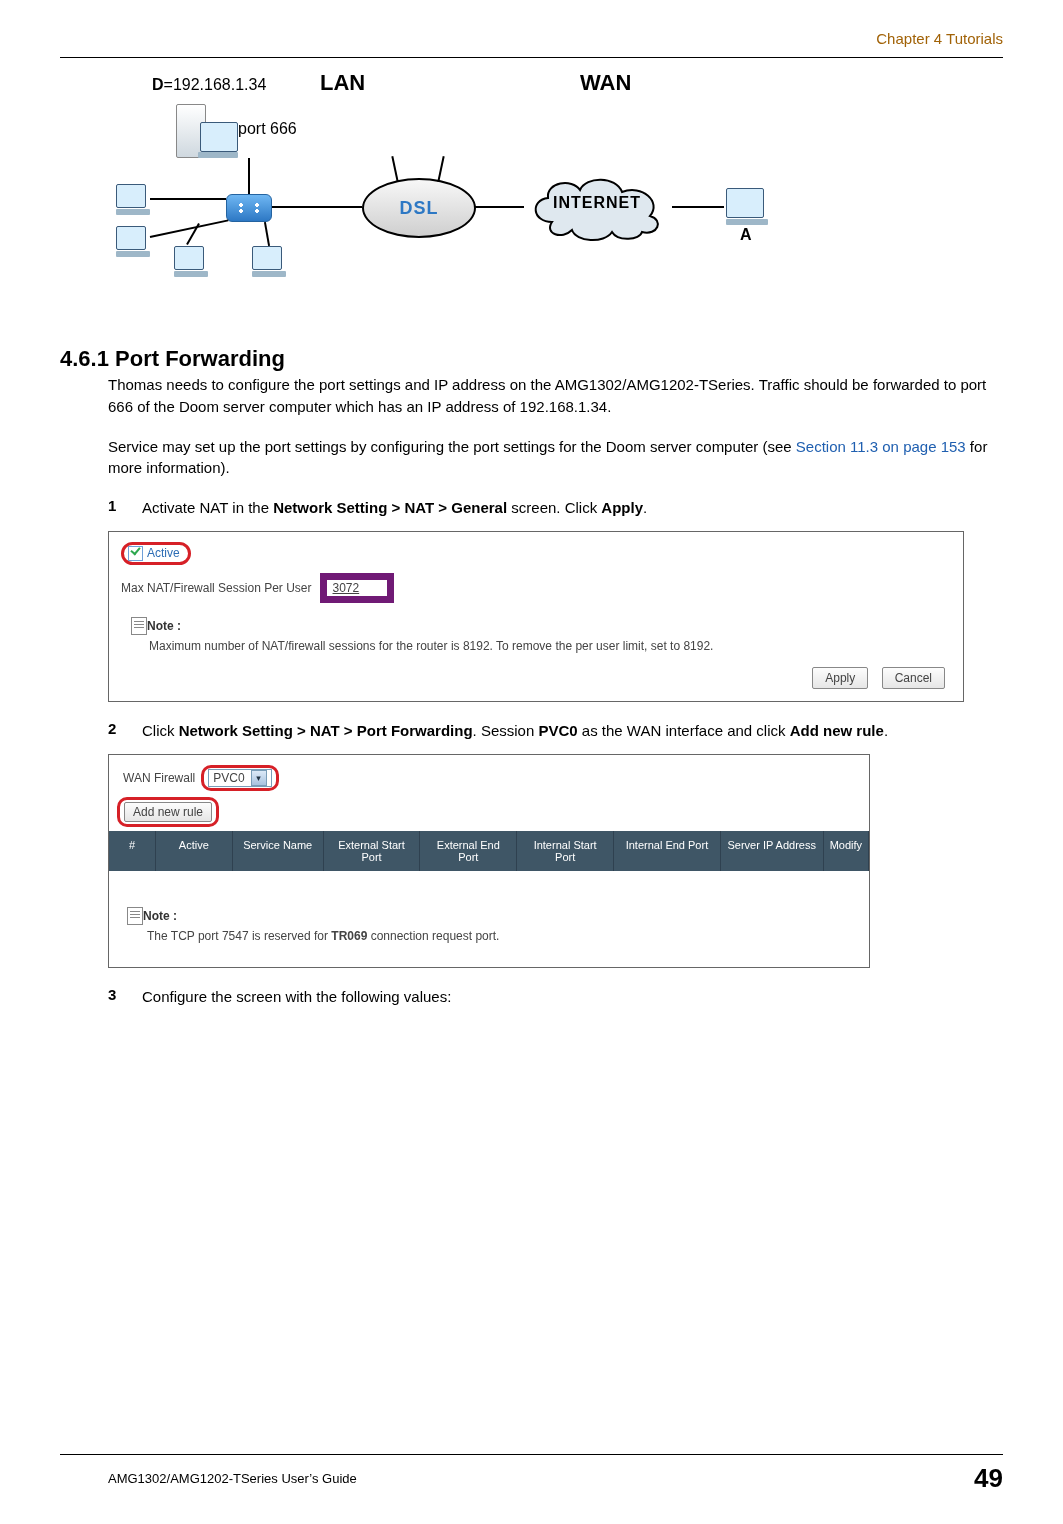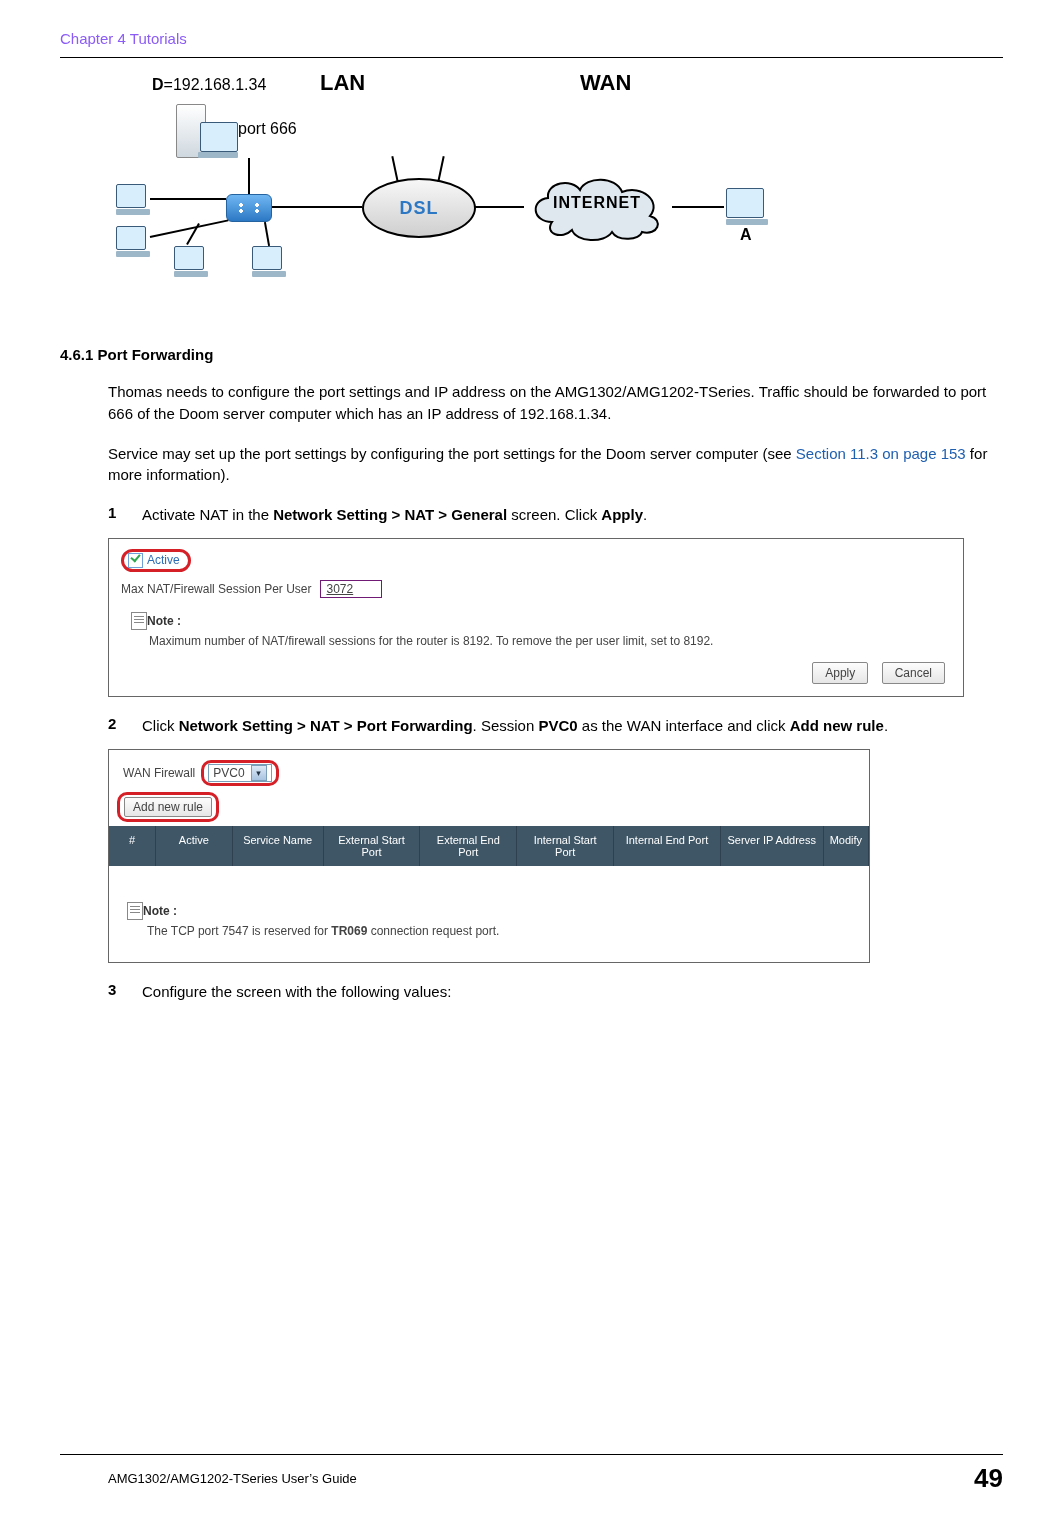--- a/index.html
+++ b/index.html
@@ -11,23 +11,23 @@
     padding: 0;
   }
   .page {
     width: 1063px;
     height: 1524px;
     position: relative;
     box-sizing: border-box;
     padding: 30px 60px 40px 60px;
   }
   .header-right {
-    text-align: left;
+    text-align: right;
     font-size: 15px;
-    color: #8b5cf6;
+    color: #a16207;
     margin-bottom: 10px;
   }
   .hr-thin {
     border: none;
     border-top: 1px solid #000;
     margin: 4px 0 18px 0;
   }
   .diagram-wrap {
     margin: 10px 0 30px 20px;
   }
@@ -105,22 +105,22 @@
   .line {
     position:absolute; background:#000; height:2px;
   }
   .vline {
     position:absolute; background:#000; width:2px;
   }
   
   h2.sec {
     font-family: Verdana, sans-serif;
     font-weight: bold;
-    font-size: 15px;
-    margin: 30px 0 18px 0;
+    font-size: 22px;
+    margin: 30px 0 2px 0;
   }
   .body-indent {
     margin-left: 48px;
     margin-right: 10px;
   }
   p.para {
     line-height: 1.45;
     margin: 0 0 18px 0;
   }
   a.xref {
@@ -166,21 +166,21 @@
   .chk {
     width:13px; height:13px; border:1px solid #6fa0d8; background:#fff; display:inline-block; position:relative;
   }
   .chk:after {
     content:""; position:absolute; left:2px; top:0px; width:7px; height:4px; border-left:2px solid #2fa84f; border-bottom:2px solid #2fa84f; transform:rotate(-50deg);
   }
   .field-row {
     display:flex; align-items:center; gap:8px; margin:4px 0 14px 0;
   }
   .inputbox {
-    border:1px solid #701a75; background:#fff; padding:1px 6px; font-size:12px; min-width:48px; display:inline-block;text-decoration:underline;
+    border:7px solid #701a75; background:#fff; padding:1px 6px; font-size:12px; min-width:48px; display:inline-block;text-decoration:underline;
   }
   .note-row {
     display:flex; align-items:center; gap:0; margin: 8px 0 2px 10px; font-weight:bold; color:#333;
   }
   .note-icon {
     width:14px; height:16px; background:#fff; border:1px solid #888; position:relative;
   }
   .note-icon:before {
     content:""; position:absolute; left:2px; top:3px; right:2px; height:1px; background:#888; box-shadow:0 3px 0 #888, 0 6px 0 #888;
   }

